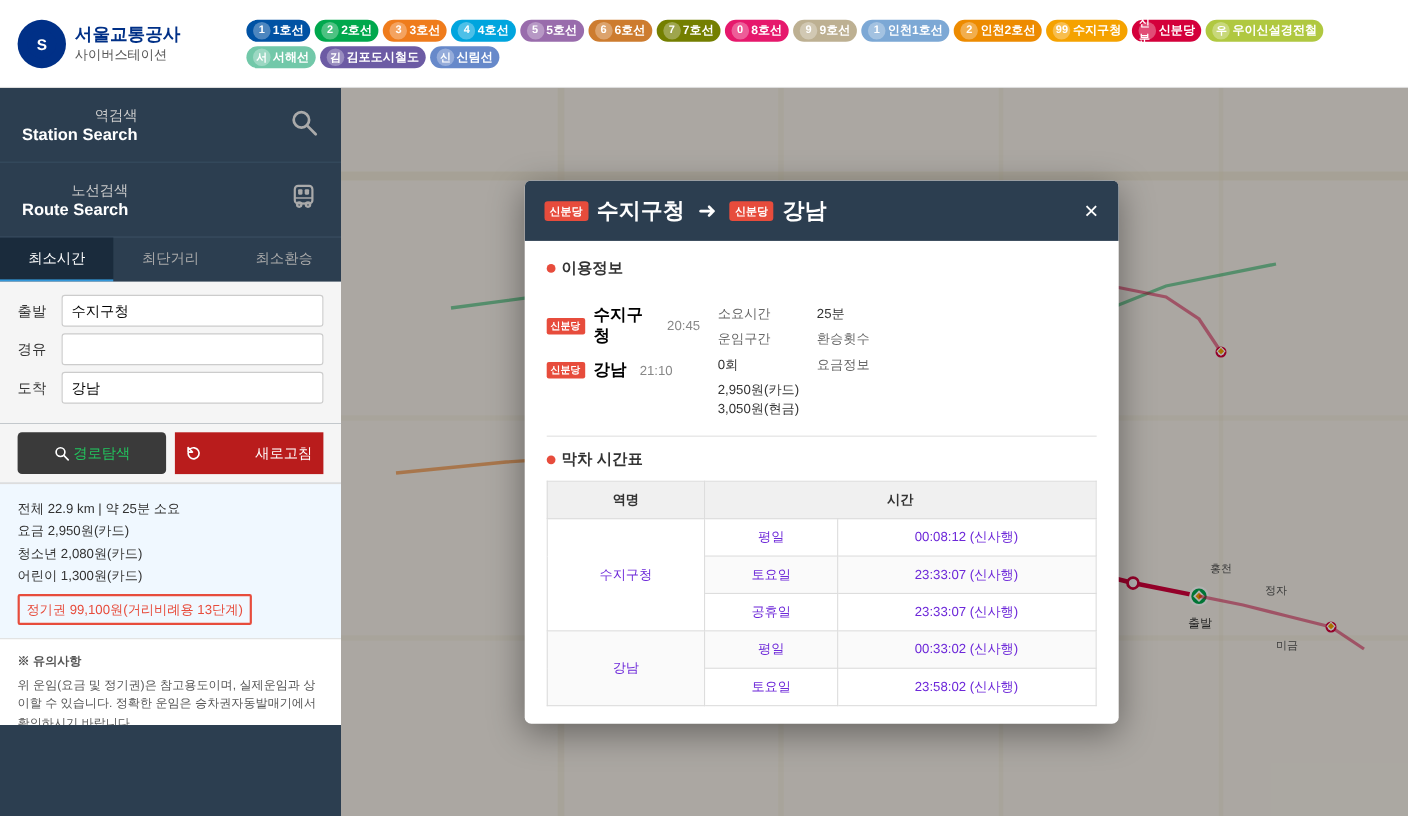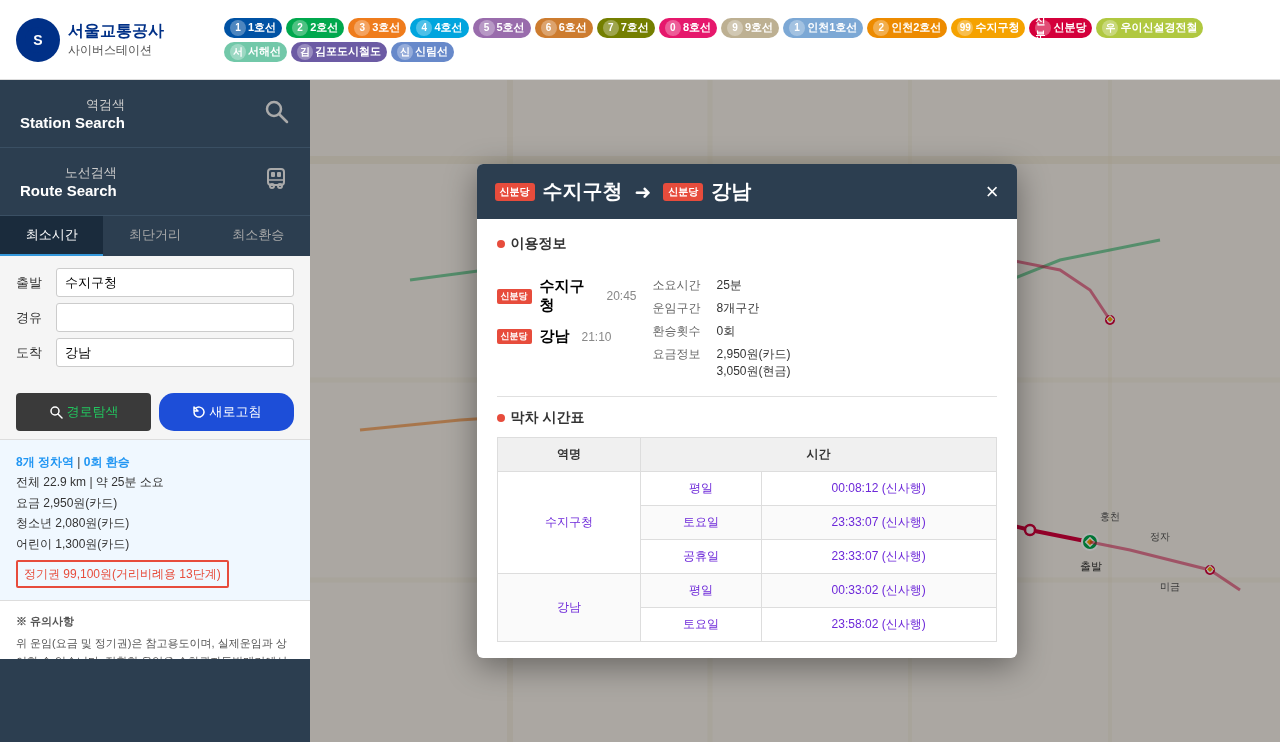--- a/index.html
+++ b/index.html
@@ -109,23 +109,23 @@
 
     .action-buttons {
       display: flex; gap: 8px; padding: 8px 16px; background: #f5f5f5;
     }
     .btn-search {
       flex: 1; padding: 10px; background: #3a3a3a; color: #22c55e;
       border: none; border-radius: 4px; font-size: 13px; font-family: inherit;
       cursor: pointer; display: flex; align-items: center; justify-content: center; gap: 4px;
     }
     .btn-reset {
-      flex: 1; padding: 10px; background: #1d4ed8; color: white;
-      border: none; border-radius: 15px; font-size: 13px; font-family: inherit;
-      cursor: pointer; display: flex; align-items: center; justify-content: center; gap: 4px;
+      flex: 1; padding: 10px; background: #b91c1c; color: white;
+      border: none; border-radius: 0; font-size: 13px; font-family: inherit;
+      cursor: pointer; display: flex; align-items: center; justify-content: space-between; gap: 4px;
     }
 
     .result-info {
       background: #f0f8ff; padding: 12px 16px; font-size: 12px; color: #333;
       border-top: 1px solid #ddd; line-height: 1.7; flex-shrink: 0;
       position: relative; overflow: hidden;
     }
     .result-info .highlight { color: #2196F3; font-weight: bold; }
     .season-pass {
       border: 2px solid #e74c3c; padding: 2px 6px; display: inline-block;
@@ -413,25 +413,20 @@
         <svg width="14" height="14" viewBox="0 0 14 14" fill="none">
           <path d="M2 7a5 5 0 1 0 1.5-3.5L2 2v4h4L4.5 4.5" stroke="white" stroke-width="1.5" stroke-linecap="round" stroke-linejoin="round"></path>
         </svg>
         <span>새로고침</span>
       </button>
     </div>
 
     <div class="result-scroll">
       <div class="result-info">
         <div>
-          <span class="highlight">8개 정차역</span>
-          <span> | </span>
-          <span class="highlight">0회 환승</span>
-        </div>
-        <div>
           <span>전체 22.9 km</span>
           <span> | </span>
           <span>약 25분 소요</span>
         </div>
         <div>요금 2,950원(카드)</div>
         <div>청소년 2,080원(카드)</div>
         <div>어린이 1,300원(카드)</div>
         <div style="margin-top:4px;">
           <span class="season-pass">정기권 99,100원(거리비례용 13단계)</span>
         </div>
@@ -533,21 +528,20 @@
               <span class="stn-name">강남</span>
               <span class="stn-time">21:10</span>
             </div>
           </div>
 
           <div class="info-right">
             <span class="info-key">소요시간</span>
             <span class="info-val">25분</span>
 
             <span class="info-key">운임구간</span>
-            <span class="info-val">8개구간</span>
 
             <span class="info-key">환승횟수</span>
             <span class="info-val">0회</span>
 
             <span class="info-key">요금정보</span>
             <span class="info-val">
               <span>2,950원(카드)</span><br>
               <span>3,050원(현금)</span>
             </span>
           </div>

